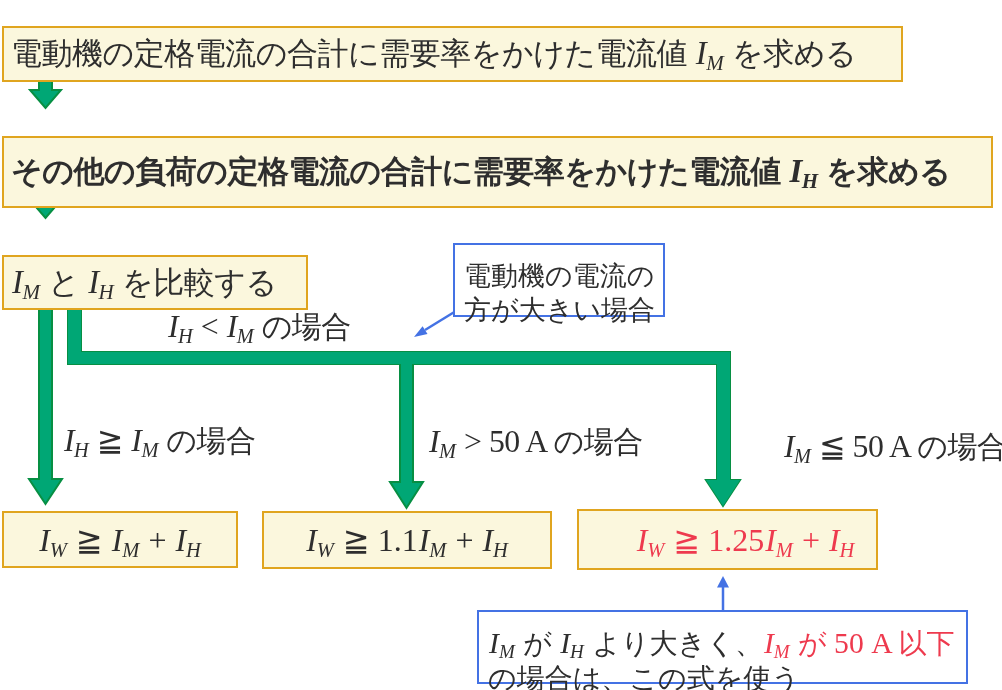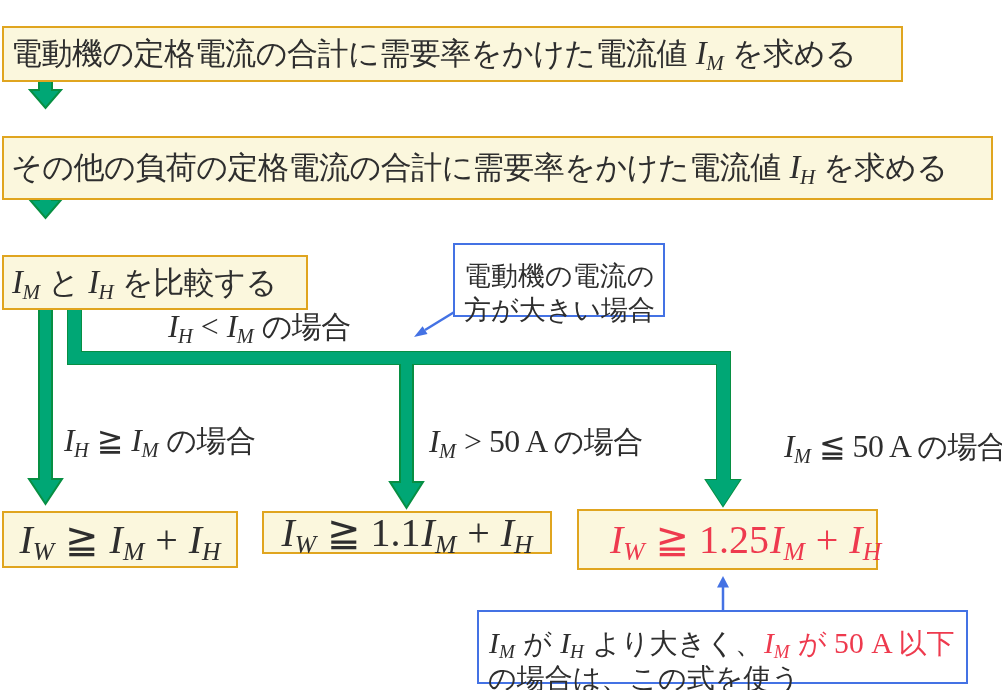--- a/index.html
+++ b/index.html
@@ -12,21 +12,21 @@
     position:absolute;box-sizing:border-box;z-index:2;
     background:#fbf7dd;border:2px solid #e0a51f;
     display:flex;align-items:center;
     font-size:31px;letter-spacing:-0.5px;line-height:1.15;white-space:nowrap;margin-top:24px;
   }
   .stepbox.pad{padding-left:7px;}
   .resultbox{
     position:absolute;box-sizing:border-box;z-index:2;
     background:#fbf7dd;border:2px solid #e0a51f;
     display:flex;align-items:center;justify-content:center;
-    font-size:40px;white-space:nowrap;
+    font-size:32px;white-space:nowrap;
   }
   .resultbox.red{color:#ee3a4e;padding-left:36px;}
   .callout{
     position:absolute;box-sizing:border-box;z-index:3;
     background:#ffffff;border:2px solid #4472e4;
     font-size:27px;line-height:34px;padding:14px 8px 0 9px;white-space:nowrap;
   }
   .callout.big{font-size:28px;line-height:35px;}
   .branch-label{
     position:absolute;z-index:2;font-size:30px;white-space:nowrap;letter-spacing:-0.5px;
@@ -61,21 +61,21 @@
     <polygon points="414,337 422.6,326.3 427.5,334.1" fill="#4472e4"></polygon>
 
     <line x1="723" y1="610" x2="723" y2="584" stroke="#4472e4" stroke-width="2.5"></line>
     <polygon points="723,576 717,587.5 729,587.5" fill="#4472e4"></polygon>
   </svg>
 
   <div class="stepbox pad" style="left:2px;top:2px;width:901px;height:56px;">
     <span>電動機の定格電流の合計に需要率をかけた電流値<span class="mn"> </span><span class="mi">I<sub>M</sub></span><span class="mn"> </span>を求める</span>
   </div>
 
-  <div class="stepbox pad" style="left:2px;top:112px;width:991px;height:64px;">
+  <div class="stepbox pad" style="left:2px;top:112px;width:991px;height:72px;font-weight:bold;">
     <span>その他の負荷の定格電流の合計に需要率をかけた電流値<span class="mn"> </span><span class="mi">I<sub>H</sub></span><span class="mn"> </span>を求める</span>
   </div>
 
   <div class="stepbox pad" style="left:2px;top:231px;width:306px;height:55px;">
     <span><span class="mi">I<sub>M</sub></span><span class="mn"> </span>と<span class="mn"> </span><span class="mi">I<sub>H</sub></span><span class="mn"> </span>を比較する</span>
   </div>
 
   <div class="branch-label" style="left:167px;top:307px;">
     <span><span class="mi">I<sub>H</sub></span><span class="mn"> &lt; </span><span class="mi">I<sub>M</sub></span><span class="mn"> </span>の場合</span>
   </div>
@@ -89,21 +89,21 @@
   </div>
 
   <div class="branch-label" style="left:764px;top:427px;margin-left:19px;">
     <span><span class="mi">I<sub>M</sub></span><span class="mn"> ≦ 50 A </span>の場合</span>
   </div>
 
   <div class="resultbox" style="left:2px;top:511px;width:236px;height:57px;">
     <span><span class="mi">I<sub>W</sub></span><span class="mn"> ≧ </span><span class="mi">I<sub>M</sub></span><span class="mn"> + </span><span class="mi">I<sub>H</sub></span></span>
   </div>
 
-  <div class="resultbox" style="left:262px;top:511px;width:290px;height:43px;">
+  <div class="resultbox" style="left:262px;top:511px;width:290px;height:58px;">
     <span><span class="mi">I<sub>W</sub></span><span class="mn"> ≧ 1.1</span><span class="mi">I<sub>M</sub></span><span class="mn"> + </span><span class="mi">I<sub>H</sub></span></span>
   </div>
 
   <div class="resultbox red" style="left:577px;top:509px;width:301px;height:61px;">
     <span><span class="mi">I<sub>W</sub></span><span class="mn"> ≧ 1.25</span><span class="mi">I<sub>M</sub></span><span class="mn"> + </span><span class="mi">I<sub>H</sub></span></span>
   </div>
 
   <div class="callout" style="left:453px;top:243px;width:212px;height:74px;">
     <div>電動機の電流の</div>
     <div>方が大きい場合</div>

